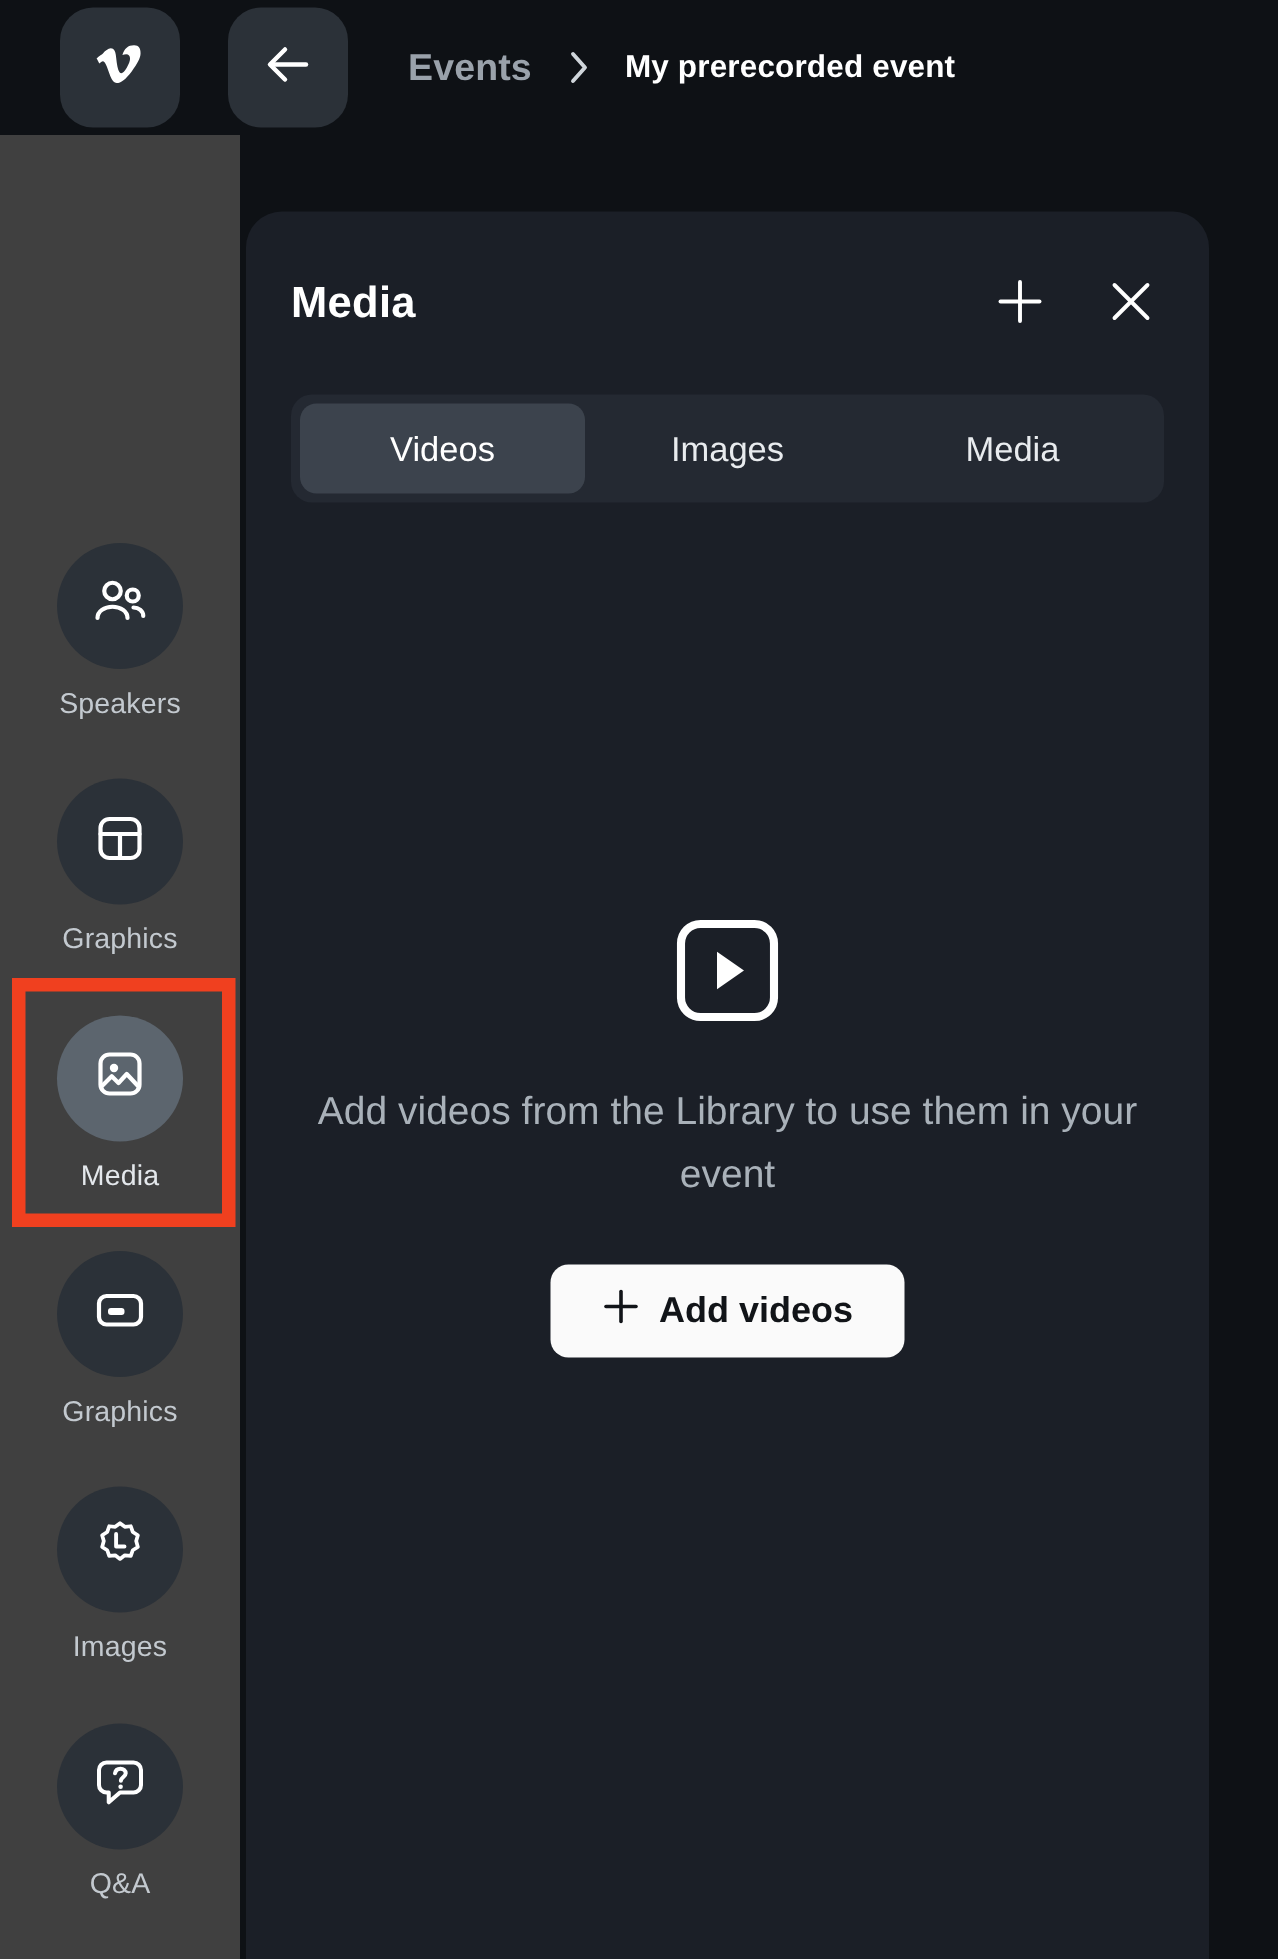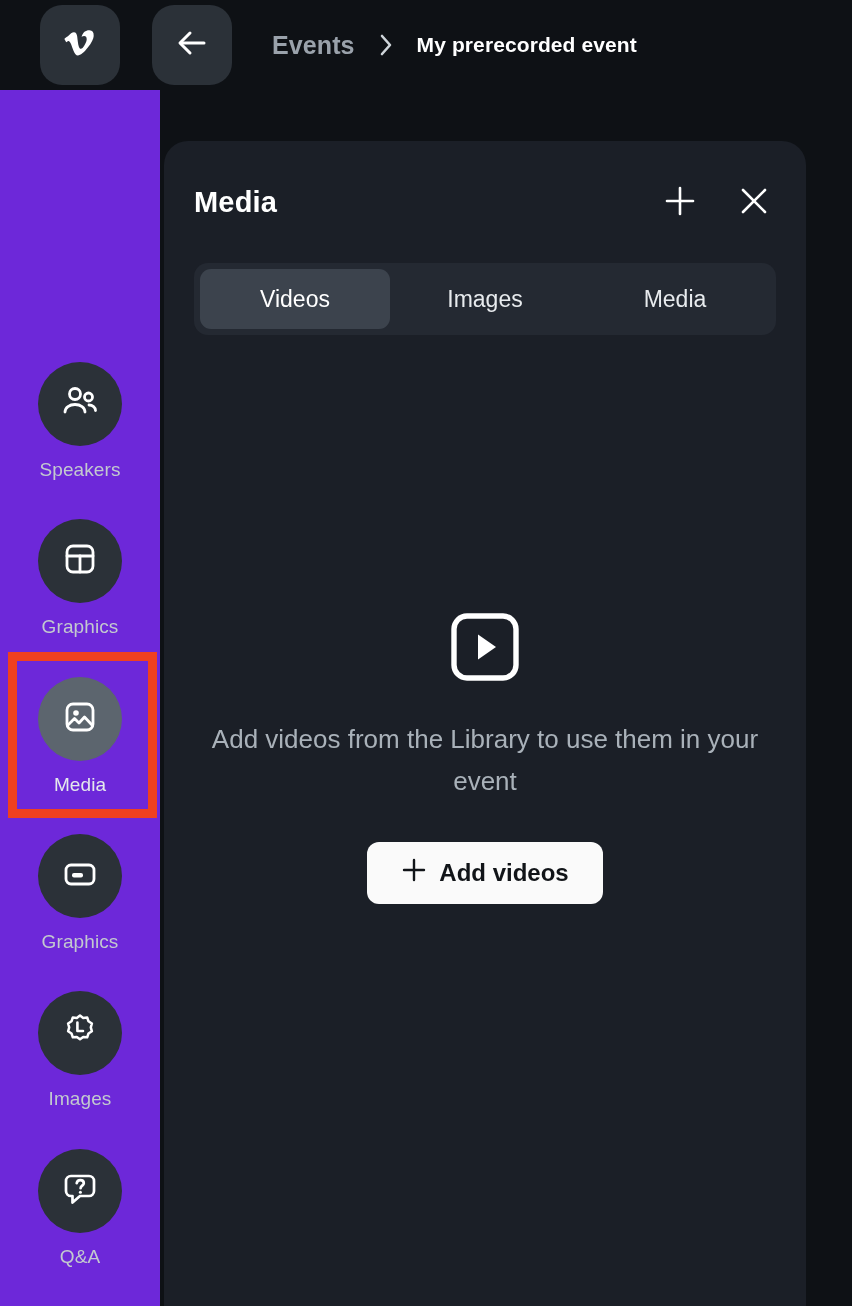--- a/index.html
+++ b/index.html
@@ -31,21 +31,21 @@
     color: #9aa2ab; font-size: 25px; font-weight: 700; letter-spacing: .1px;
   }
   .crumb-sep { margin: 0 22px; display: flex; align-items: center; }
   .crumb-current {
     color: #ffffff; font-size: 21px; font-weight: 700; letter-spacing: .1px;
   }
 
   
   .rail {
     position: absolute; left: 0; top: 90px; width: 160px; height: 1216px;
-    background: #6d28d9;
+    background: #404040;
     display: flex; flex-direction: column; align-items: center;
     padding-top: 272px;
   }
   .rail-item {
     width: 160px; height: 160px;
     display: flex; flex-direction: column; align-items: center;
     justify-content: flex-start;
   }
   .rail-circle {
     width: 84px; height: 84px; border-radius: 50%;

